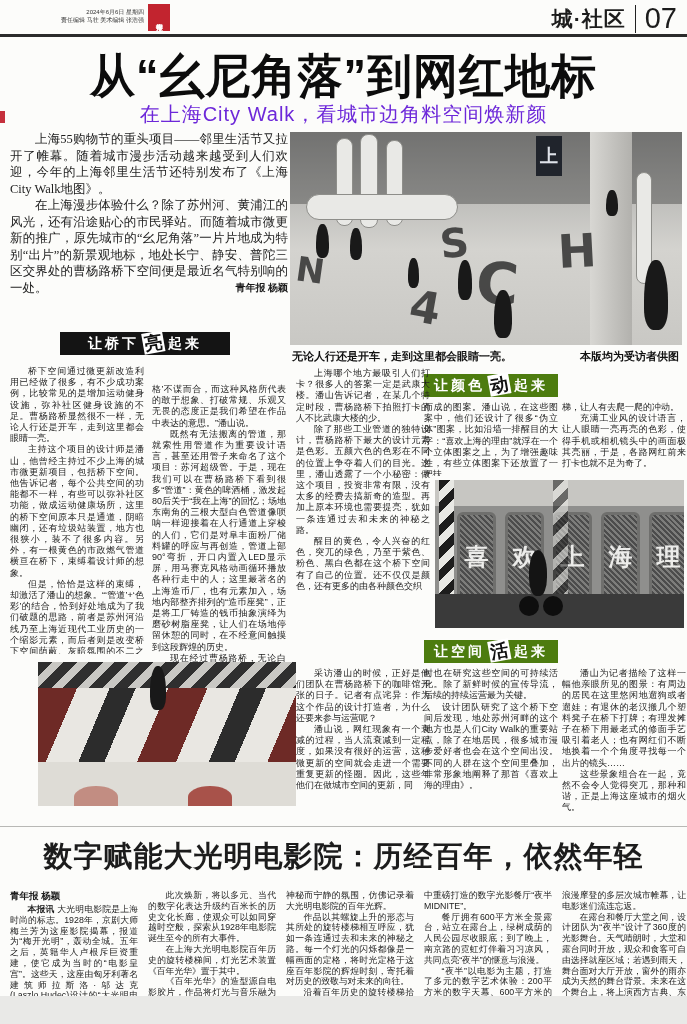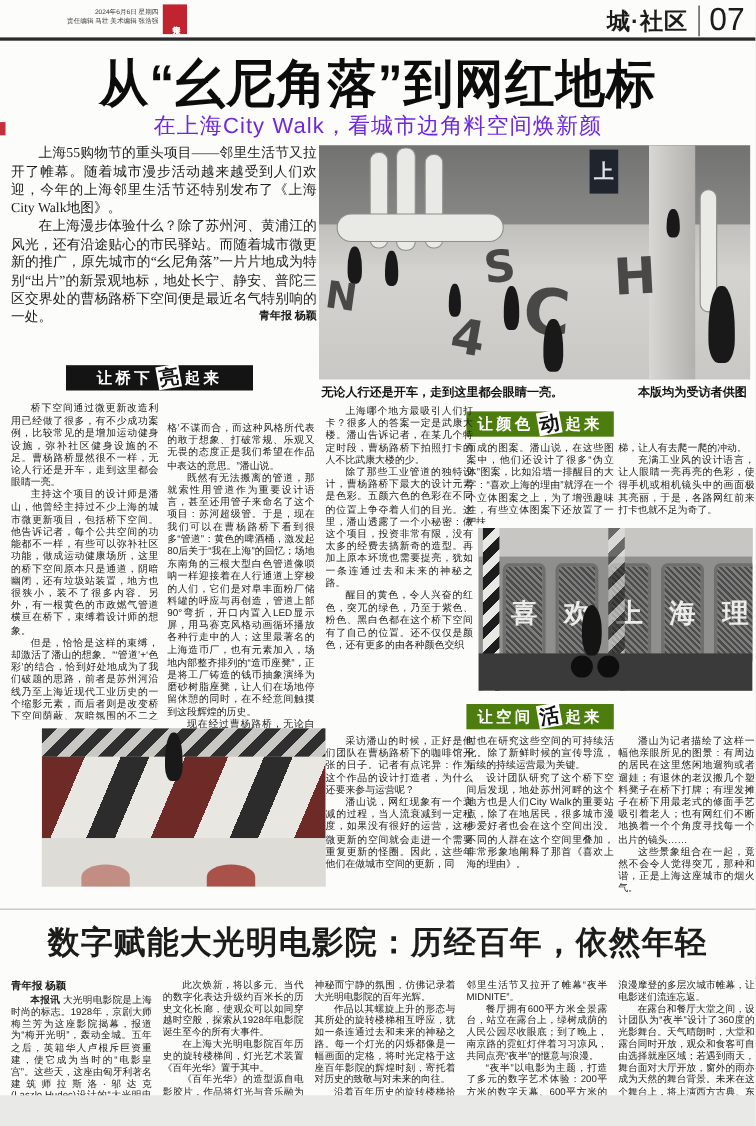--- a/index.html
+++ b/index.html
@@ -238,21 +238,21 @@
     <p>此次焕新，将以多元、当代的数字化表达升级约百米长的历史文化长廊，使观众可以如同穿越时空般，探索从1928年电影院诞生至今的所有大事件。</p>
     <p>在上海大光明电影院百年历史的旋转楼梯间，灯光艺术装置《百年光华》置于其中。</p>
     <p>《百年光华》的造型源自电影胶片，作品将灯光与音乐融为一体，随着音符的跳动，灯光在空间中舞动、变幻，营造出一种</p>
   </div>
   <div class="abs txt" style="left:286px;top:890px;width:128px;height:114px;font-size:8.8px;line-height:10.8px;">
     <p class="cont">神秘而宁静的氛围，仿佛记录着大光明电影院的百年光辉。</p>
     <p>作品以其螺旋上升的形态与其所处的旋转楼梯相互呼应，犹如一条连通过去和未来的神秘之路。每一个灯光的闪烁都像是一幅画面的定格，将时光定格于这座百年影院的辉煌时刻，寄托着对历史的致敬与对未来的向往。</p>
     <p>沿着百年历史的旋转楼梯拾阶而上，便来到此次焕新计划</p>
   </div>
   <div class="abs txt" style="left:424px;top:890px;width:128px;height:114px;font-size:8.8px;line-height:10.8px;">
-    <p class="cont">邻里生活节又拉开了帷幕“夜半MIDNITE”。</p>
+    <p class="cont">中重磅打造的数字光影餐厅“夜半MIDNITE”。</p>
     <p>餐厅拥有600平方米全景露台，站立在露台上，绿树成荫的人民公园尽收眼底；到了晚上，南京路的霓虹灯伴着习习凉风，共同点亮“夜半”的惬意与浪漫。</p>
     <p>“夜半”以电影为主题，打造了多元的数字艺术体验：200平方米的数字天幕、600平方米的全景露台、环绕式全息影像……</p>
   </div>
   <div class="abs txt" style="left:562px;top:890px;width:124px;height:114px;font-size:8.8px;line-height:10.8px;">
     <p class="cont">浪漫摩登的多层次城市帷幕，让电影迷们流连忘返。</p>
     <p>在露台和餐厅大堂之间，设计团队为“夜半”设计了360度的光影舞台。天气晴朗时，大堂和露台同时开放，观众和食客可自由选择就座区域；若遇到雨天，舞台面对大厅开放，窗外的雨亦成为天然的舞台背景。未来在这个舞台上，将上演西方古典、东方国乐、爵士、舞蹈、戏剧等领域顶级IP的专场或跨界演出。</p>
   </div>
 
   <div class="abs footer-line"></div>
   <div class="abs footer-dash"></div>

